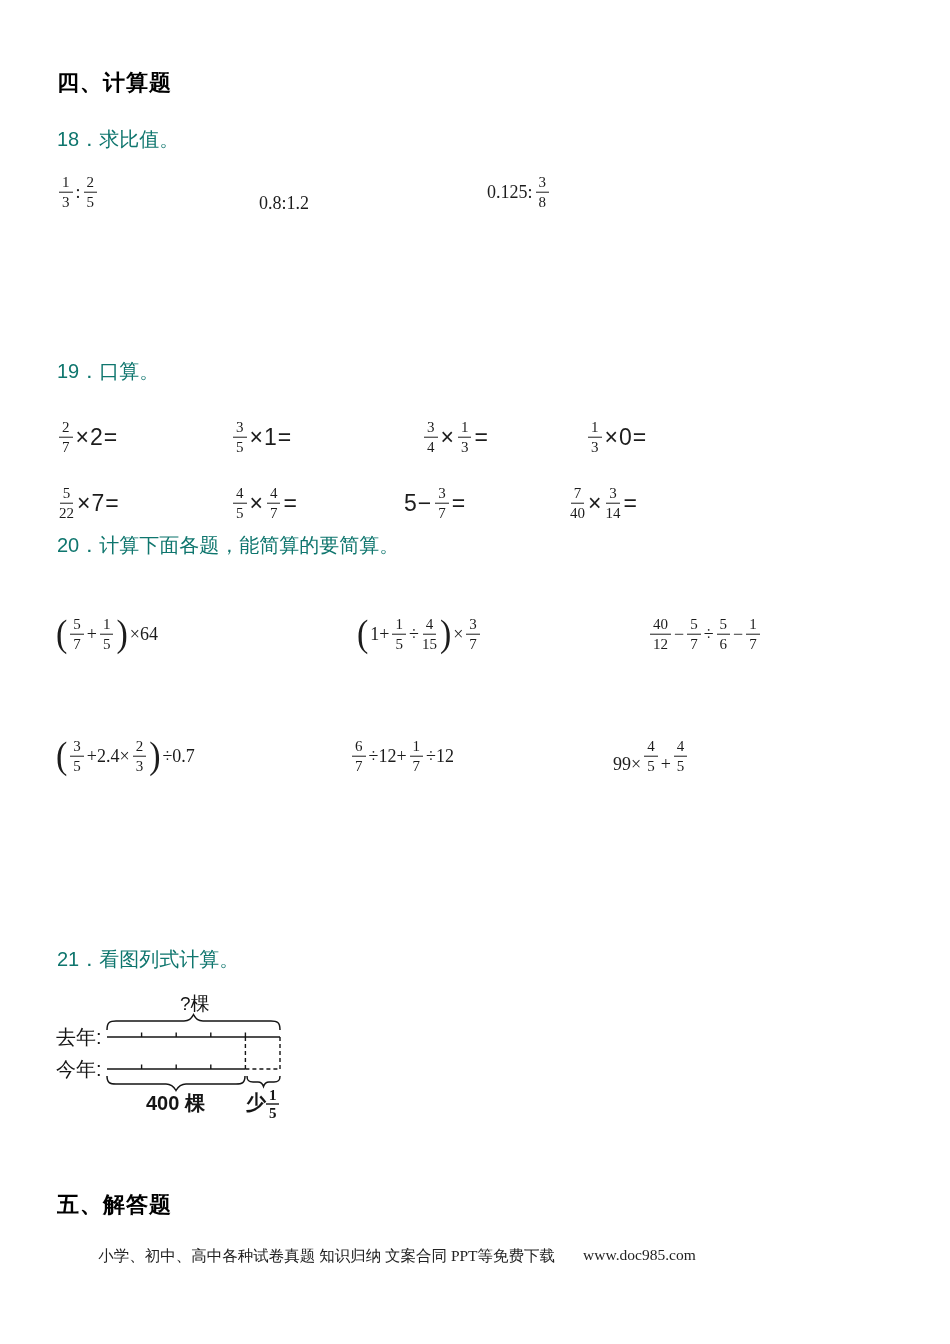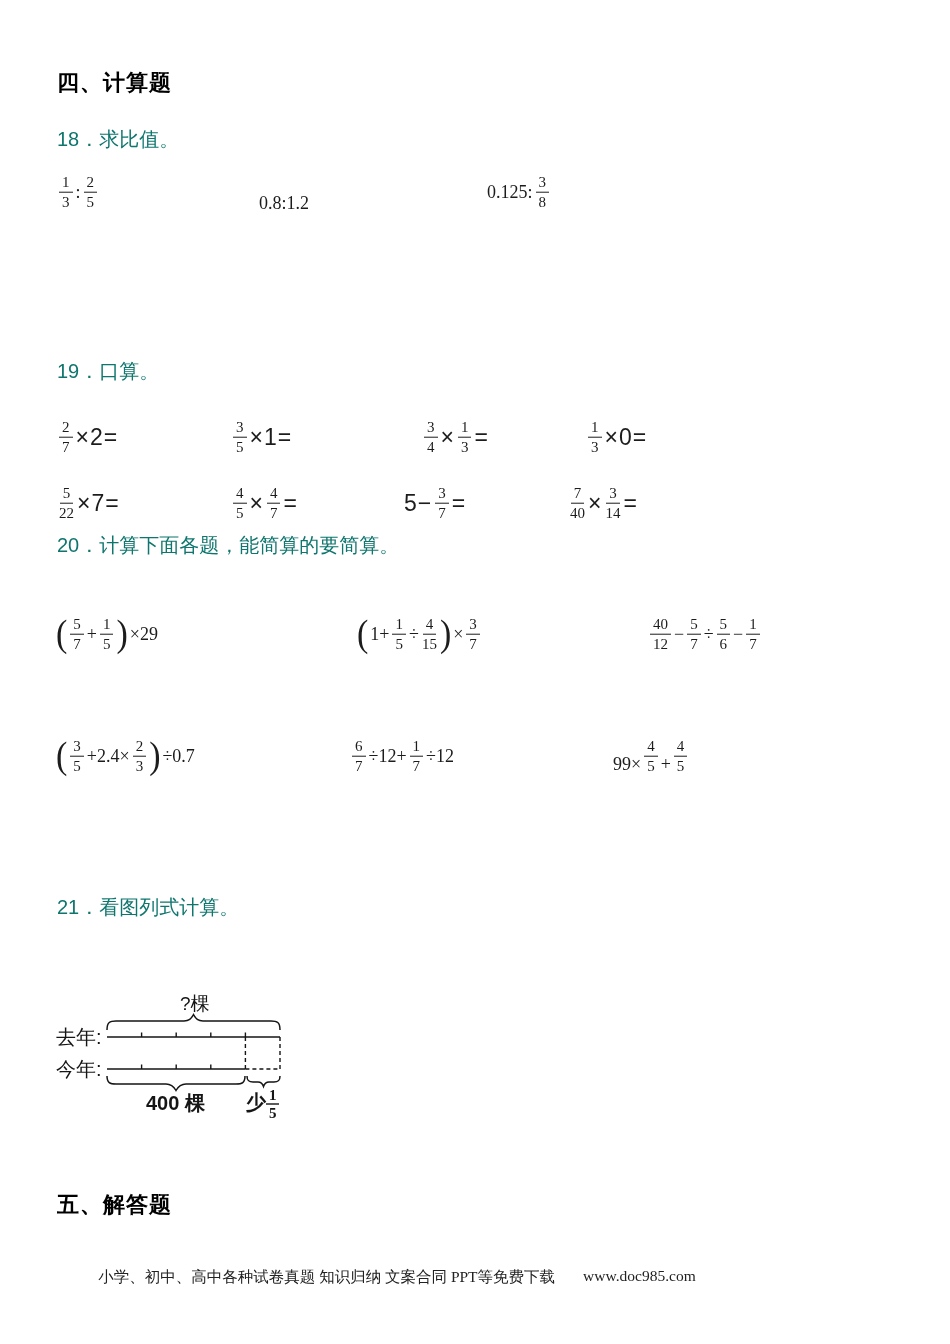--- a/index.html
+++ b/index.html
@@ -16,21 +16,21 @@
   #sec4{top:68px;}
   #sec5{top:1190px;}
   
   .ptitle{
     position:absolute;left:57px;margin:0;
     font-size:20px;font-weight:400;color:#0f766e;
   }
   #p18-title{top:126px;}
   #p19-title{top:358px;}
   #p20-title{top:532px;}
-  #p21-title{top:894px;}
+  #p21-title{top:946px;}
   
   .row{position:absolute;left:0;width:950px;}
   #p18-row{top:160px;height:64px;}
   #p19-row1{top:410px;height:54px;}
   #p19-row2{top:476px;height:54px;}
   #p20-row1{top:598px;height:72px;}
   #p20-row2{top:720px;height:72px;}
   .expr{
     position:absolute;top:50%;transform:translateY(-50%);
     display:flex;align-items:center;white-space:nowrap;
@@ -74,21 +74,21 @@
   #diagram{position:absolute;left:50px;top:990px;}
   #diagram text{fill:#151515;}
   .dia-label{font-family:"Liberation Sans",sans-serif;font-size:20px;}
   .dia-top{font-family:"Liberation Sans",sans-serif;font-size:19px;}
   .dia-bold{font-family:"Liberation Sans",sans-serif;font-size:20px;font-weight:700;}
   .dia-frac{font-family:"Liberation Serif",serif;font-size:15px;font-weight:700;}
   
   .footer{
     position:absolute;top:1246px;left:0;width:794px;
     display:flex;justify-content:center;gap:28px;
-    font-family:"Liberation Serif",serif;font-size:15.5px;color:#222;margin-top:21px;
+    font-family:"Liberation Serif",serif;font-size:15.5px;color:#222;
   }
 </style>
 </head>
 <body>
 
 <div class="page">
 
   <h2 class="section-heading" id="sec4">四、计算题</h2>
 
   <p class="ptitle" id="p18-title">18．求比值。</p>
@@ -201,21 +201,21 @@
         <span class="frac">
           <span class="num">5</span>
           <span class="den">7</span>
         </span>
         <span class="txt">+</span>
         <span class="frac">
           <span class="num">1</span>
           <span class="den">5</span>
         </span>
         <span class="paren">)</span>
-        <span class="txt">×29</span>
+        <span class="txt">×64</span>
       </span>
       <span class="expr">
         <span class="paren">(</span>
         <span class="txt">1+</span>
         <span class="frac">
           <span class="num">1</span>
           <span class="den">5</span>
         </span>
         <span class="txt">÷</span>
         <span class="frac">

